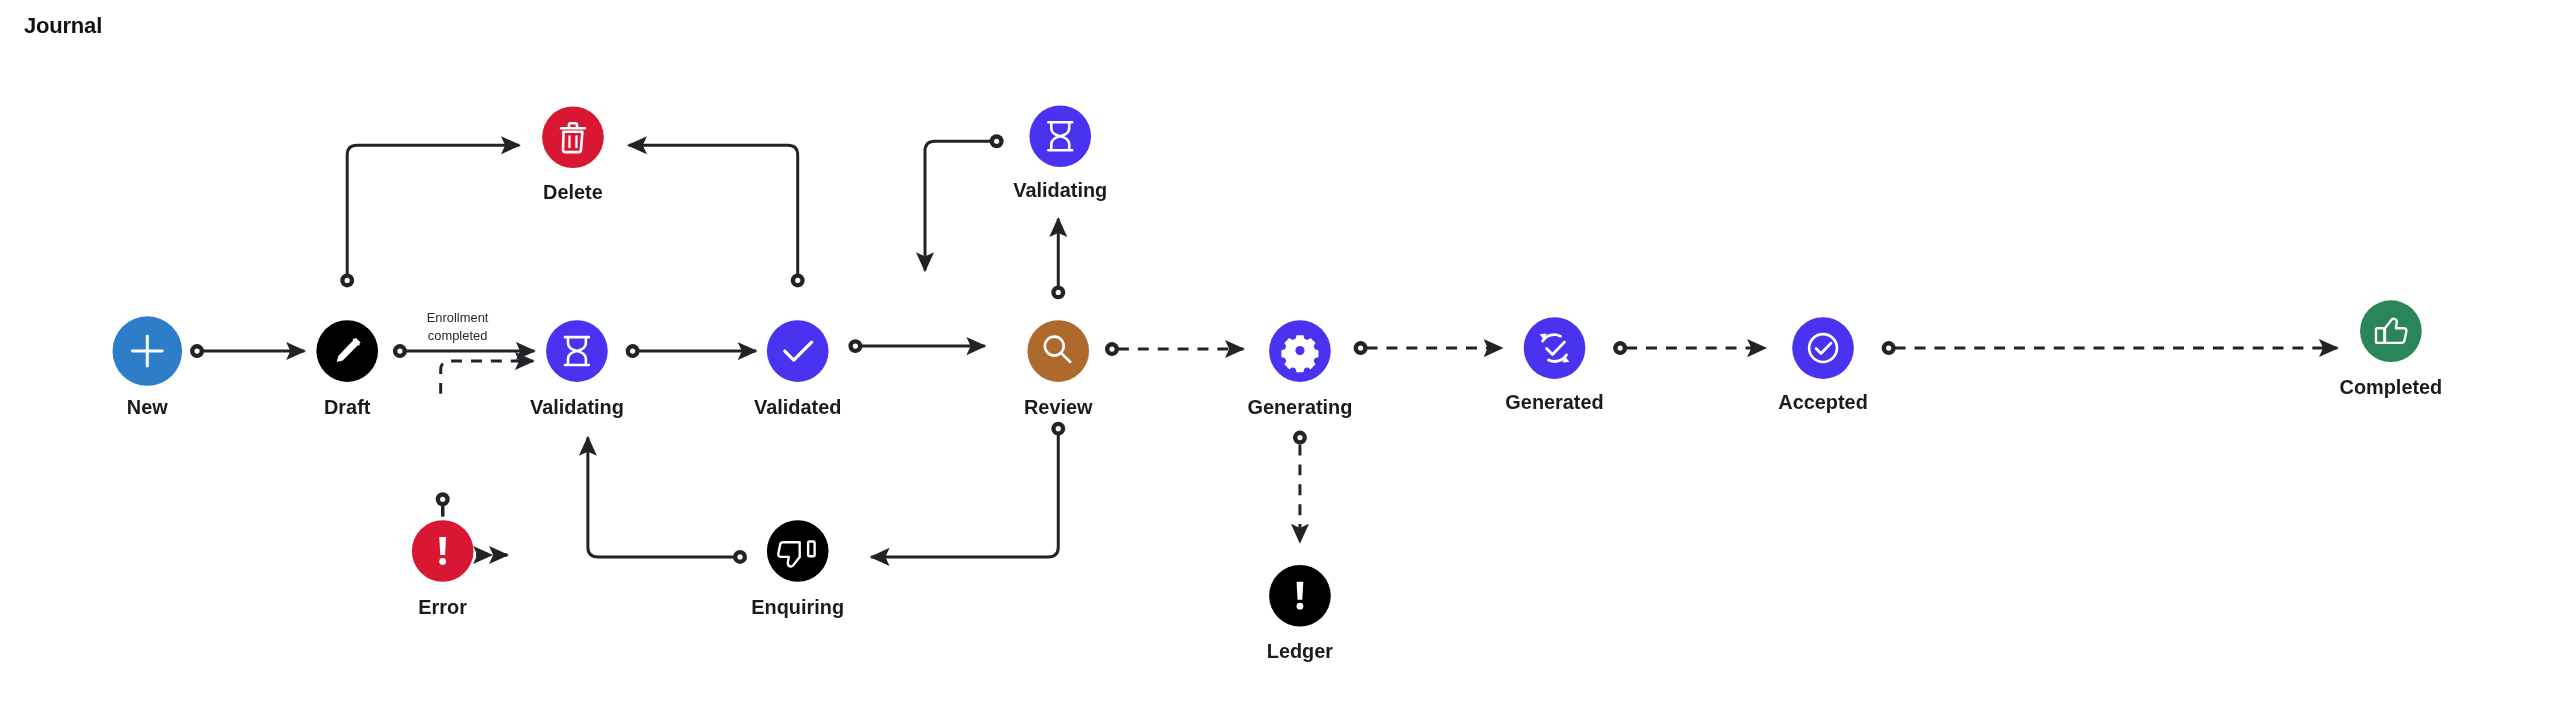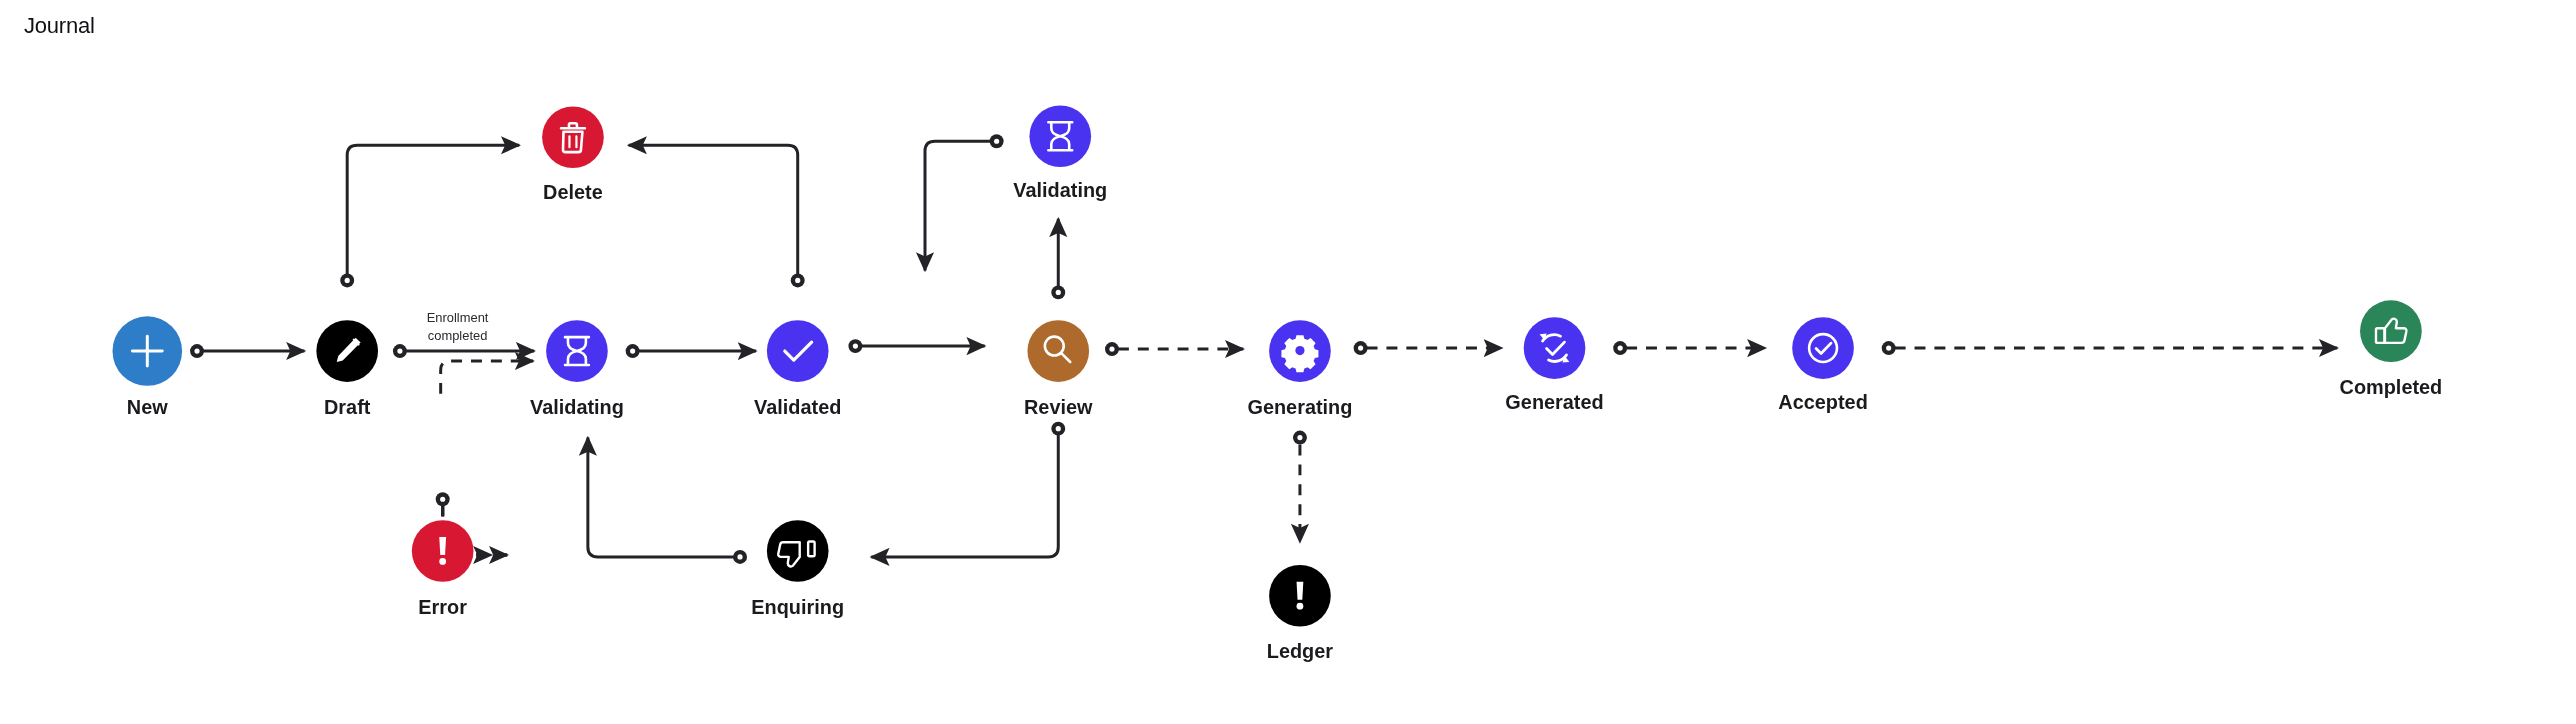--- a/index.html
+++ b/index.html
@@ -13,21 +13,21 @@
     font-family: "Liberation Sans", sans-serif;
     color: #1b1b1f;
     overflow: hidden;
     position: relative;
   }
   #page-title {
     position: absolute;
     left: 24px;
     top: 13px;
     font-size: 22px;
-    font-weight: normal;
+    font-weight: bold;
     letter-spacing: -0.2px;
     color: #111215;
   }
   #canvas {
     position: absolute;
     left: 0;
     top: 0;
     width: 2576px;
     height: 724px;
   }

